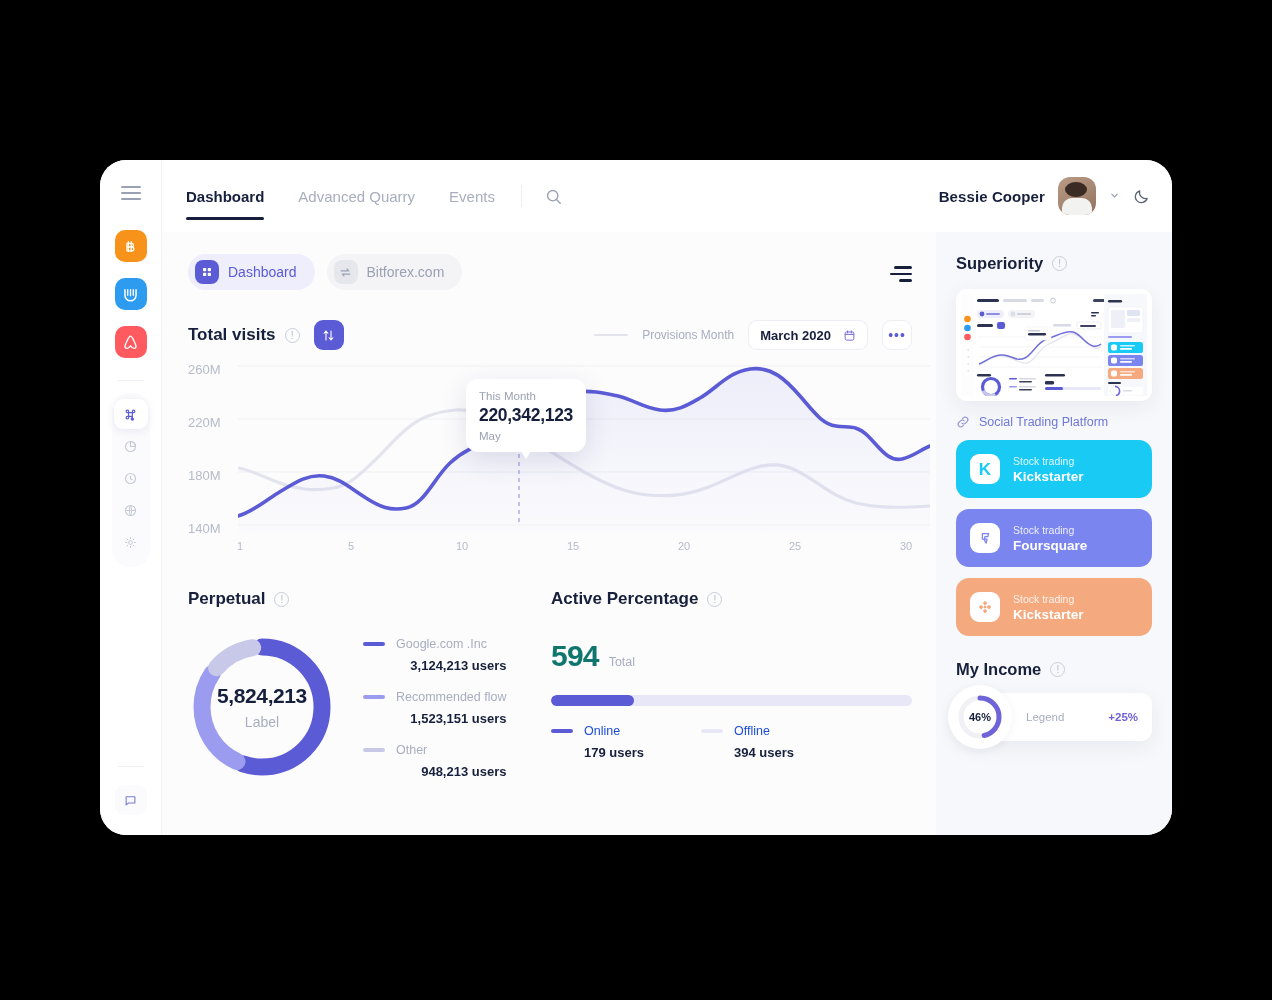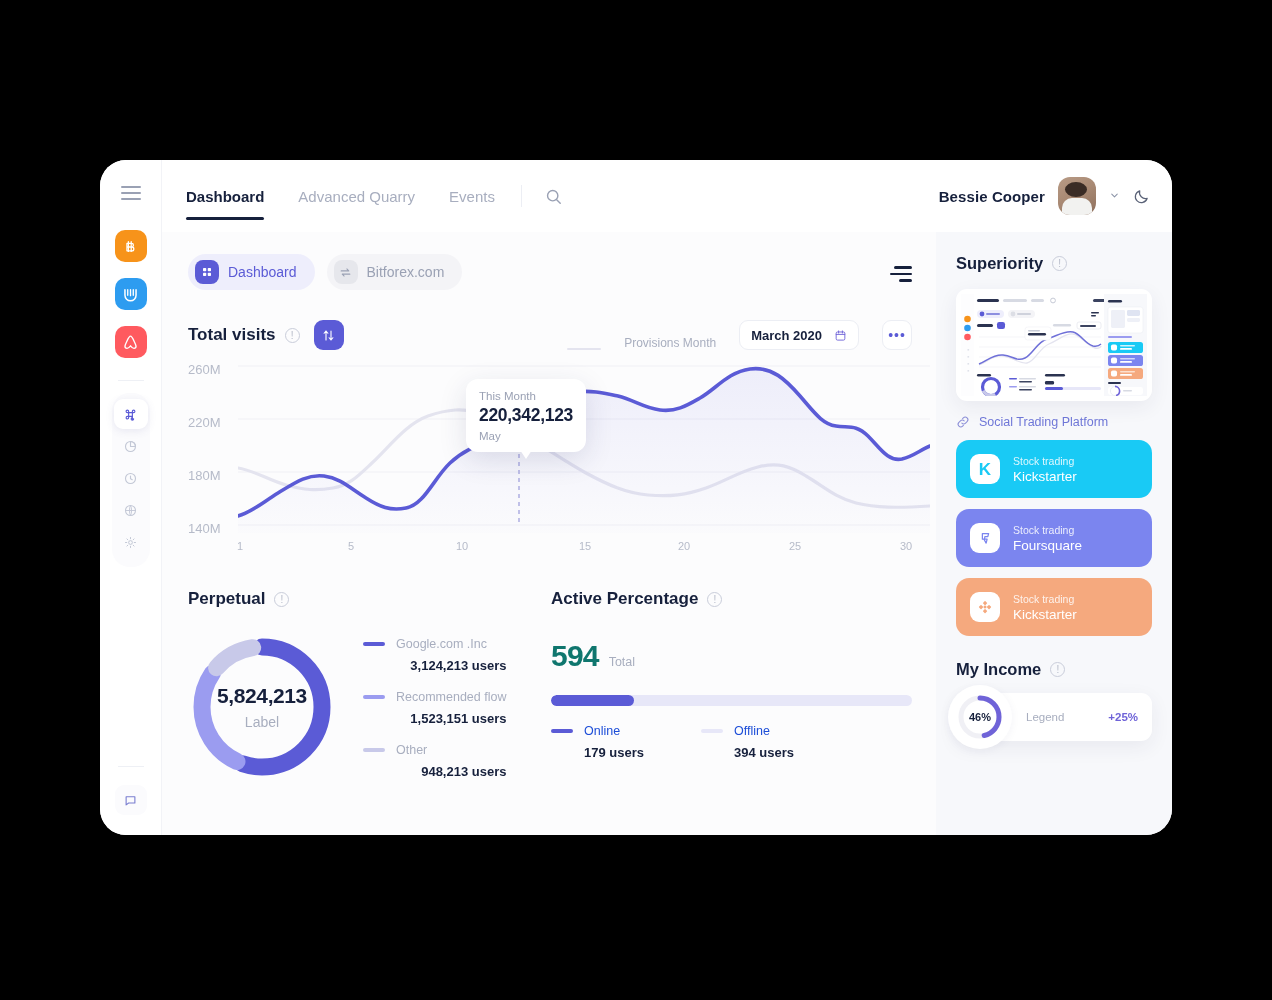--- a/index.html
+++ b/index.html
@@ -118,21 +118,21 @@
   .sec-title { font-size:17px; font-weight:700; color:#16203c; }
   .info-i {
     width:15px; height:15px; border-radius:50%; border:1.3px solid #c9cdda;
     color:#b6bbc9; font-size:10px; display:inline-flex; align-items:center; justify-content:center;
     margin-left:9px; font-style: normal; flex:0 0 15px;
   }
   .sort-btn {
     width:30px;height:30px;border-radius:9px;background:#5b5bd6;color:#fff;
     display:flex;align-items:center;justify-content:center;margin-left:14px;
   }
-  .chart-head-right { margin-left:auto; display:flex; align-items:flex-end; gap:23px; }
+  .chart-head-right { margin-left:auto; display:flex; align-items:center; gap:14px; }
   .legend-line { width:34px; height:2.5px; background:#e4e4ef; border-radius:2px; }
   .legend-txt { font-size:12px; color:#a8aebf; }
   .date-box {
     display:flex; align-items:center; gap:12px;
     border:1px solid #eceef4; border-radius:9px; padding:0 11px;
     height:30px; font-size:13px; color:#16203c; font-weight:600; background:#fff;
   }
   .dots-box {
     width:30px;height:30px;border:1px solid #eceef4;border-radius:9px;background:#fff;
     display:flex;align-items:center;justify-content:center;color:#5b5bd6;font-size:14px;letter-spacing:1px;
@@ -206,21 +206,21 @@
 
   .promo {
     display:flex; align-items:center; gap:13px;
     height:58px; border-radius:13px; padding:0 14px; margin-top:11px;
   }
   .promo-ico {
     width:30px;height:30px;border-radius:9px;background:#fff;
     display:flex;align-items:center;justify-content:center; flex:0 0 30px;
   }
   .promo-sub { font-size:10.5px; color:rgba(255,255,255,.85); }
-  .promo-name { font-size:13.5px; font-weight:400; color:#fff; margin-top:2px;}
+  .promo-name { font-size:13.5px; font-weight:700; color:#fff; margin-top:2px;}
 
   .income-head { display:flex; align-items:center; margin-top:24px; }
   .income-card {
     margin-top:14px; height:48px; background:#fff; border-radius:11px;
     box-shadow: 0 6px 20px rgba(40,45,90,0.07);
     display:flex; align-items:center; position:relative; padding-left:70px;
   }
   .income-ring {
     position:absolute; left:-8px; top:-8px; width:64px; height:64px;
     background:#fff; border-radius:50%;
@@ -437,21 +437,21 @@
                  C642,90 650,104 664,101 C676,98 682,92 692,88"></path>
 
             <line x1="281" y1="80" x2="281" y2="167" stroke="#a9a9e0" stroke-width="1.4" stroke-dasharray="4 4"></line>
             <circle cx="281" cy="73" r="6.5" fill="#5b5bd6" stroke="#fff" stroke-width="2.6"></circle>
           </svg>
 
           <div class="xlabels">
             <span class="xlab" style="left:0px">1</span>
             <span class="xlab" style="left:111px">5</span>
             <span class="xlab" style="left:222px">10</span>
-            <span class="xlab" style="left:345px">15</span>
+            <span class="xlab" style="left:333px">15</span>
             <span class="xlab" style="left:444px">20</span>
             <span class="xlab" style="left:555px">25</span>
             <span class="xlab" style="left:666px">30</span>
           </div>
 
           <div class="tooltip">
             <div class="tt-top">This Month</div>
             <div class="tt-val">220,342,123</div>
             <div class="tt-sub">May</div>
             <div class="tt-tail"></div>

